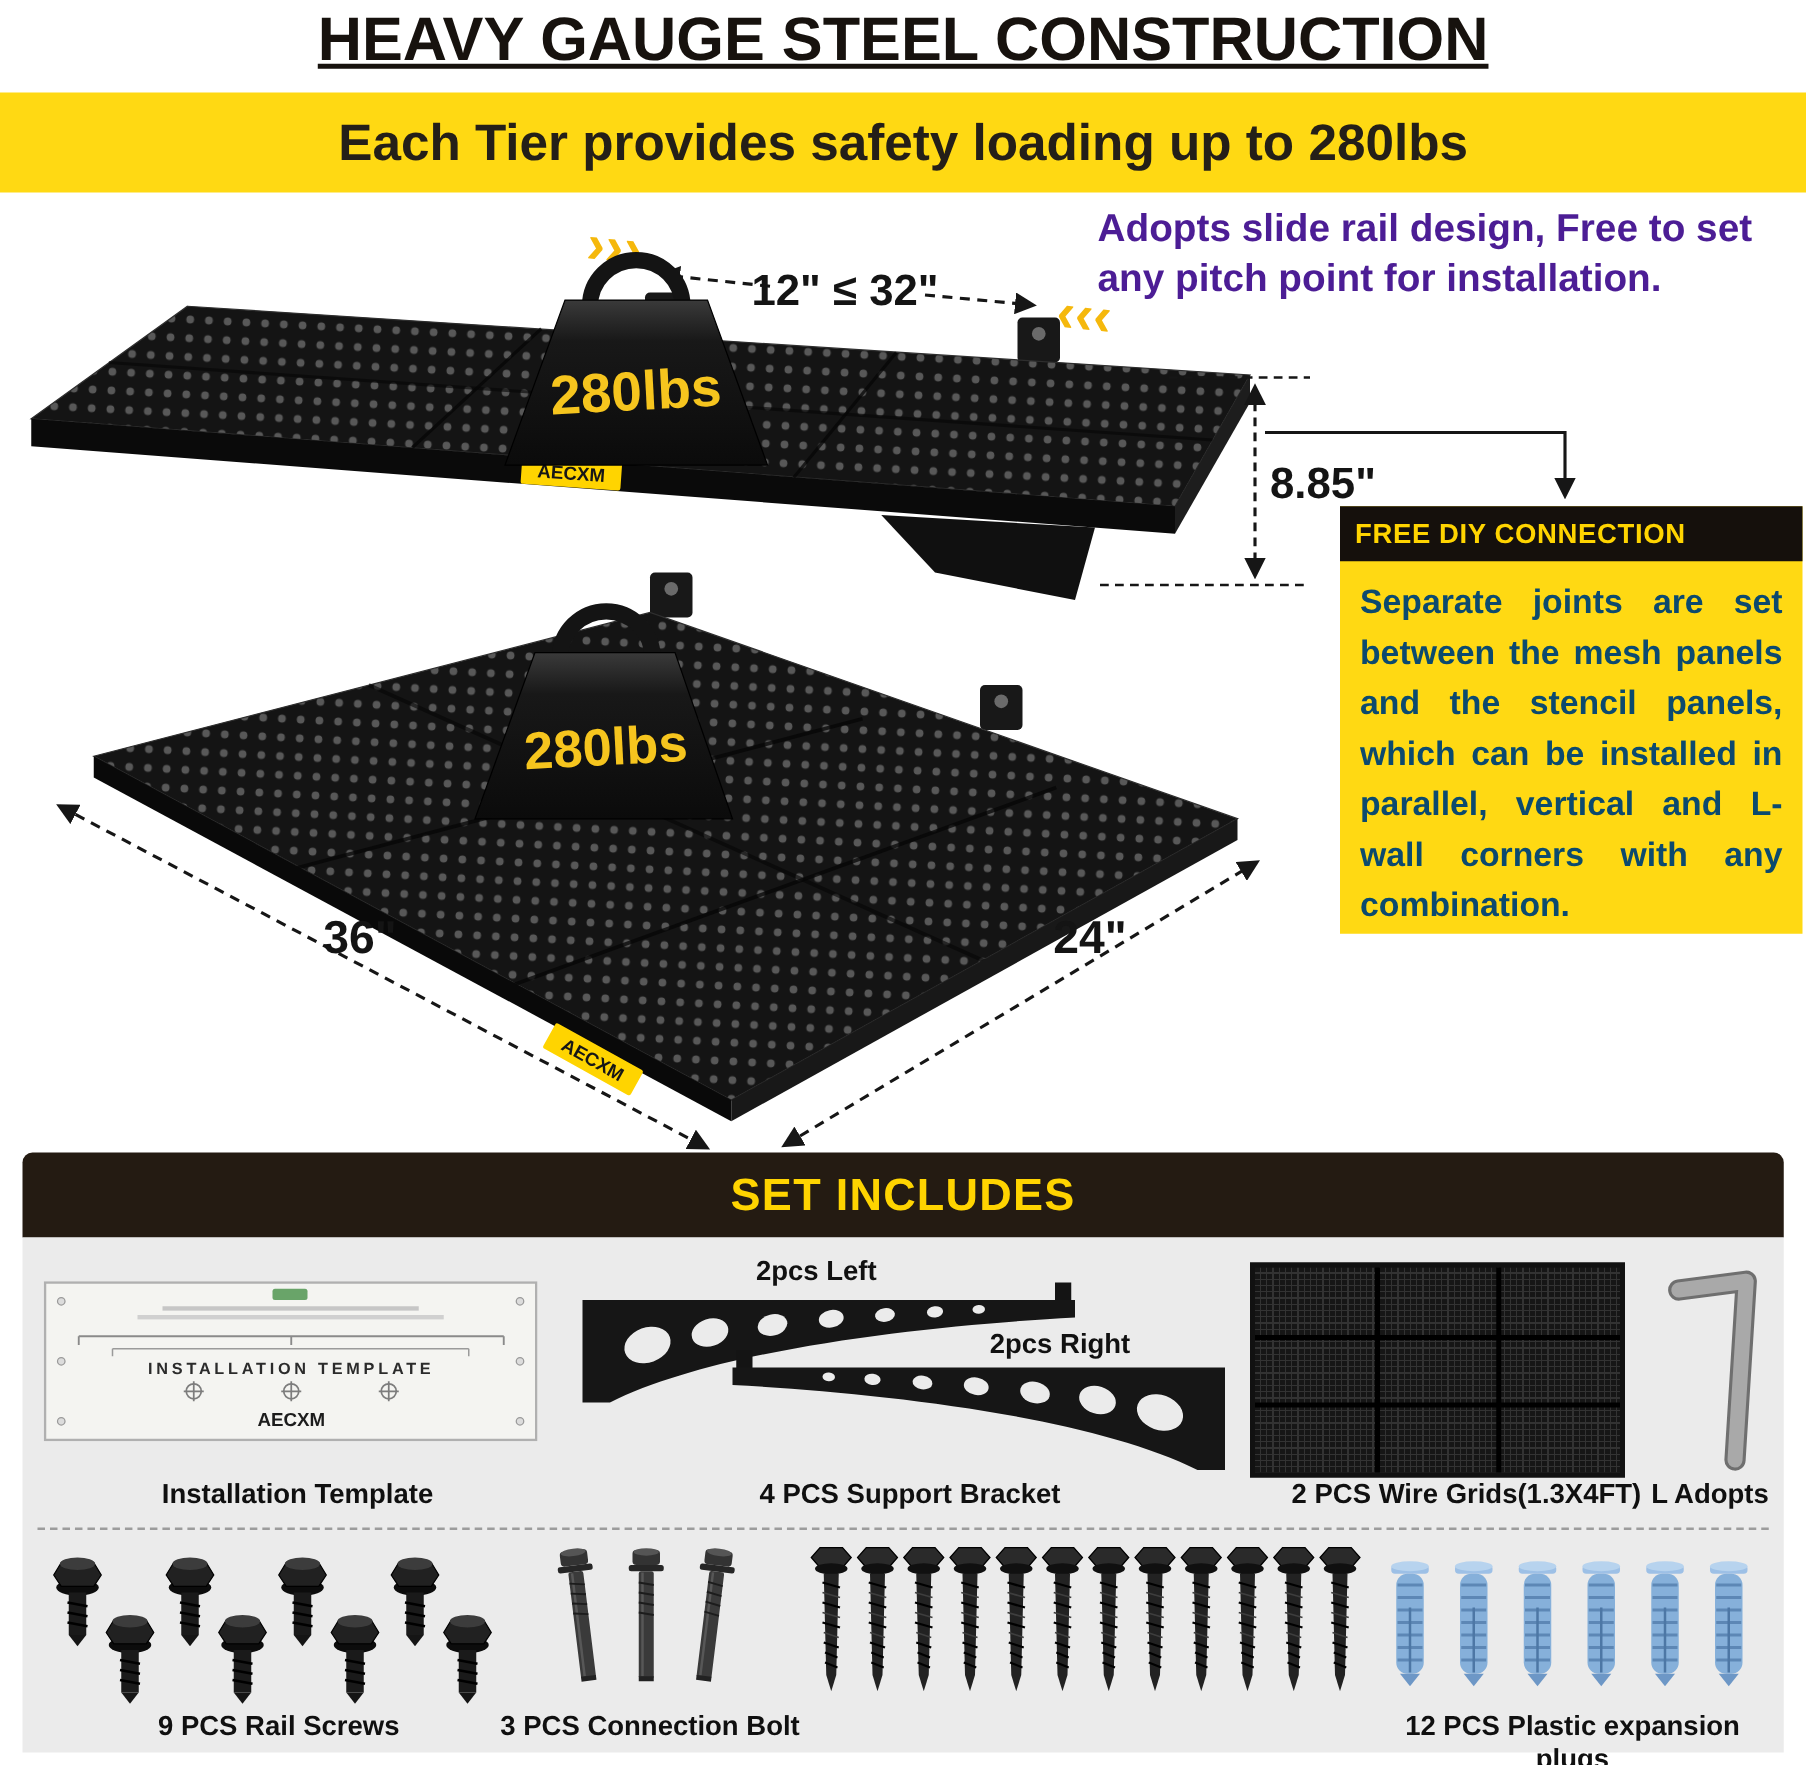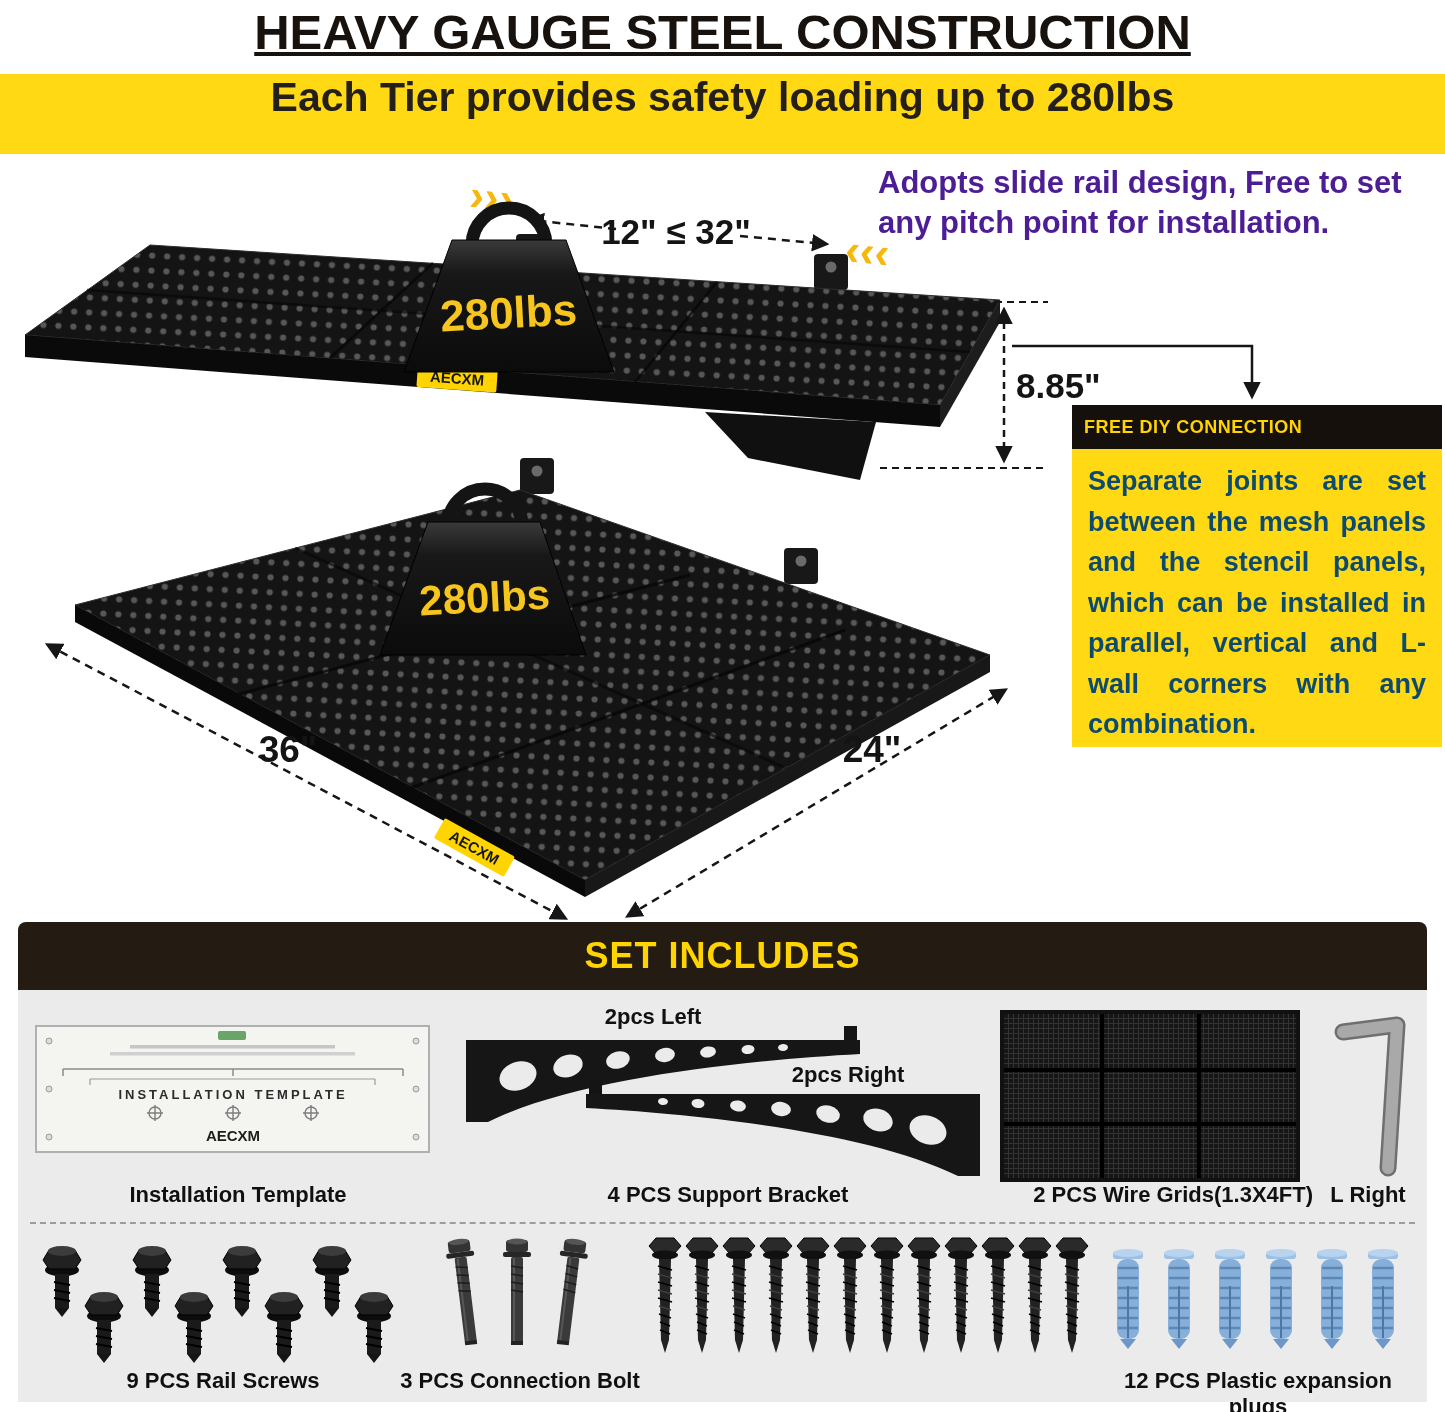--- a/index.html
+++ b/index.html
@@ -4,30 +4,30 @@
 <style>
   html,body{margin:0;padding:0;background:#ffffff;}
   .page{position:relative;width:1445px;height:1412px;background:#fff;overflow:hidden;
         font-family:"Liberation Sans",sans-serif;color:#151515;}
   .abs{position:absolute;}
 
   
   .main-title{top:4px;left:0;width:100%;text-align:center;font-size:49px;font-weight:800;
               color:#17120e;letter-spacing:0px;text-decoration:underline;}
   .banner{top:74px;left:0;width:100%;height:80px;background:#FFD913;display:flex;
-          justify-content:center;font-size:41px;font-weight:700;color:#241f18;}
+          align-items:center;justify-content:center;font-size:41px;font-weight:700;color:#241f18;}
 
   
   .slide-note{top:163px;left:878px;width:540px;font-size:31px;font-weight:700;line-height:1.28;color:#4c1d95;}
   .hero-svg{top:150px;left:0;}
   svg text{font-family:"Liberation Sans",sans-serif;}
 
   
   .diy-box{top:405px;left:1072px;width:370px;height:342px;background:#FFD913;}
-  .diy-header{height:44px;background:#15100c;color:#FFD400;font-size:18px;font-weight:800;
+  .diy-header{height:44px;background:#15100c;color:#FFD400;font-size:22px;font-weight:800;
               line-height:44px;padding-left:12px;letter-spacing:0.5px;}
   .diy-body{padding:12px 16px 0 16px;font-size:27px;font-weight:600;color:#0c4a6e;
             text-align:justify;line-height:1.5;}
 
   
   .set-bar{top:922px;left:18px;width:1409px;height:68px;background:#241B12;border-radius:8px 8px 0 0;
            display:flex;align-items:center;justify-content:center;}
   .set-bar-text{color:#FFD400;font-size:36px;font-weight:800;letter-spacing:1px;}
   .set-panel{top:990px;left:18px;width:1409px;height:412px;background:#ebebeb;}
   .item-label{position:absolute;font-size:22px;font-weight:700;color:#101010;text-align:center;}
@@ -224,21 +224,21 @@
     </div>
 
     <svg class="wrench-svg" width="100" height="168" viewBox="0 0 100 168">
       <path d="M18,22 L72,15 L63,158" fill="none" stroke="#6f6f6f" stroke-width="17" stroke-linecap="round" stroke-linejoin="round"></path>
       <path d="M18,22 L72,15 L63,158" fill="none" stroke="#a9a9a9" stroke-width="12" stroke-linecap="round" stroke-linejoin="round"></path>
     </svg>
 
     <div class="item-label" style="left:20px;top:192px;width:400px;">Installation Template</div>
     <div class="item-label" style="left:470px;top:192px;width:480px;">4 PCS Support Bracket</div>
     <div class="item-label" style="left:975px;top:192px;width:320px;text-align:right;">2 PCS Wire Grids(1.3X4FT)</div>
-    <div class="item-label" style="left:1280px;top:192px;width:140px;">L Right</div>
+    <div class="item-label" style="left:1280px;top:192px;width:140px;">L Adopts</div>
 
     <div class="divider"></div>
 
     <div class="rail-screws">
       <div class="rail-row">
         <svg width="44" height="78" viewBox="0 0 44 78">
             <use href="#sym-rail"></use>
           </svg>
         <svg width="44" height="78" viewBox="0 0 44 78">
             <use href="#sym-rail"></use>

